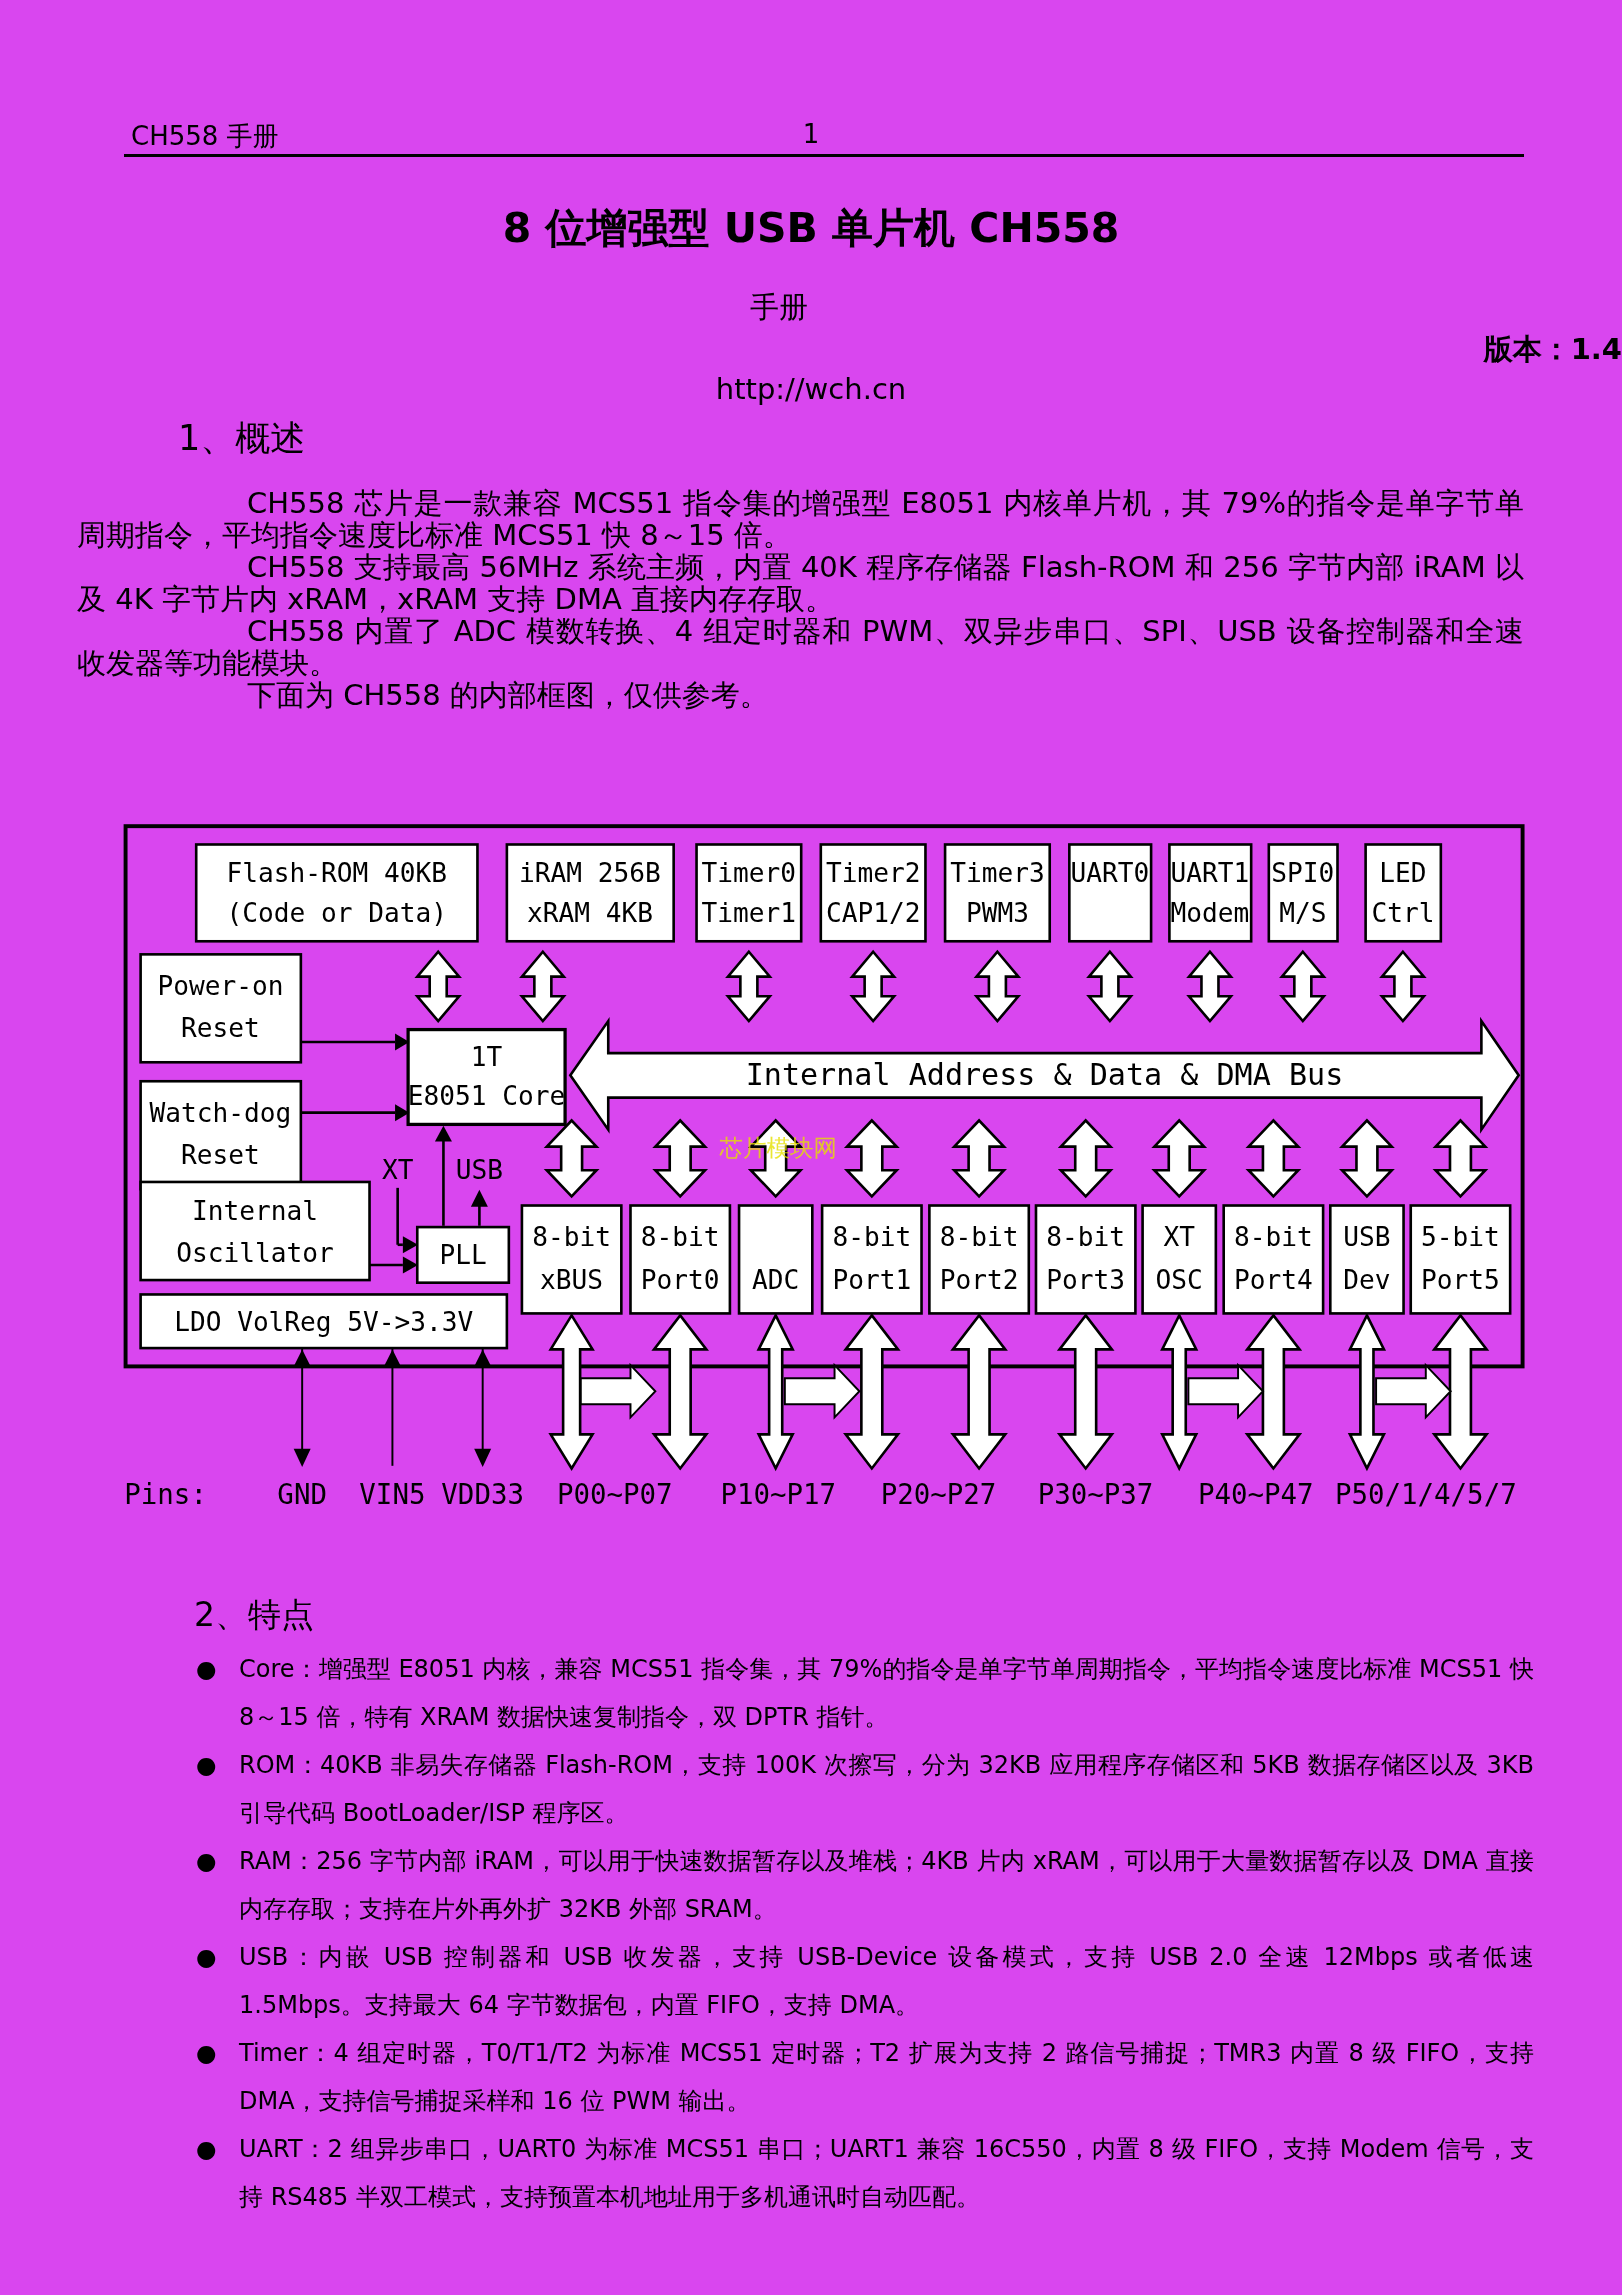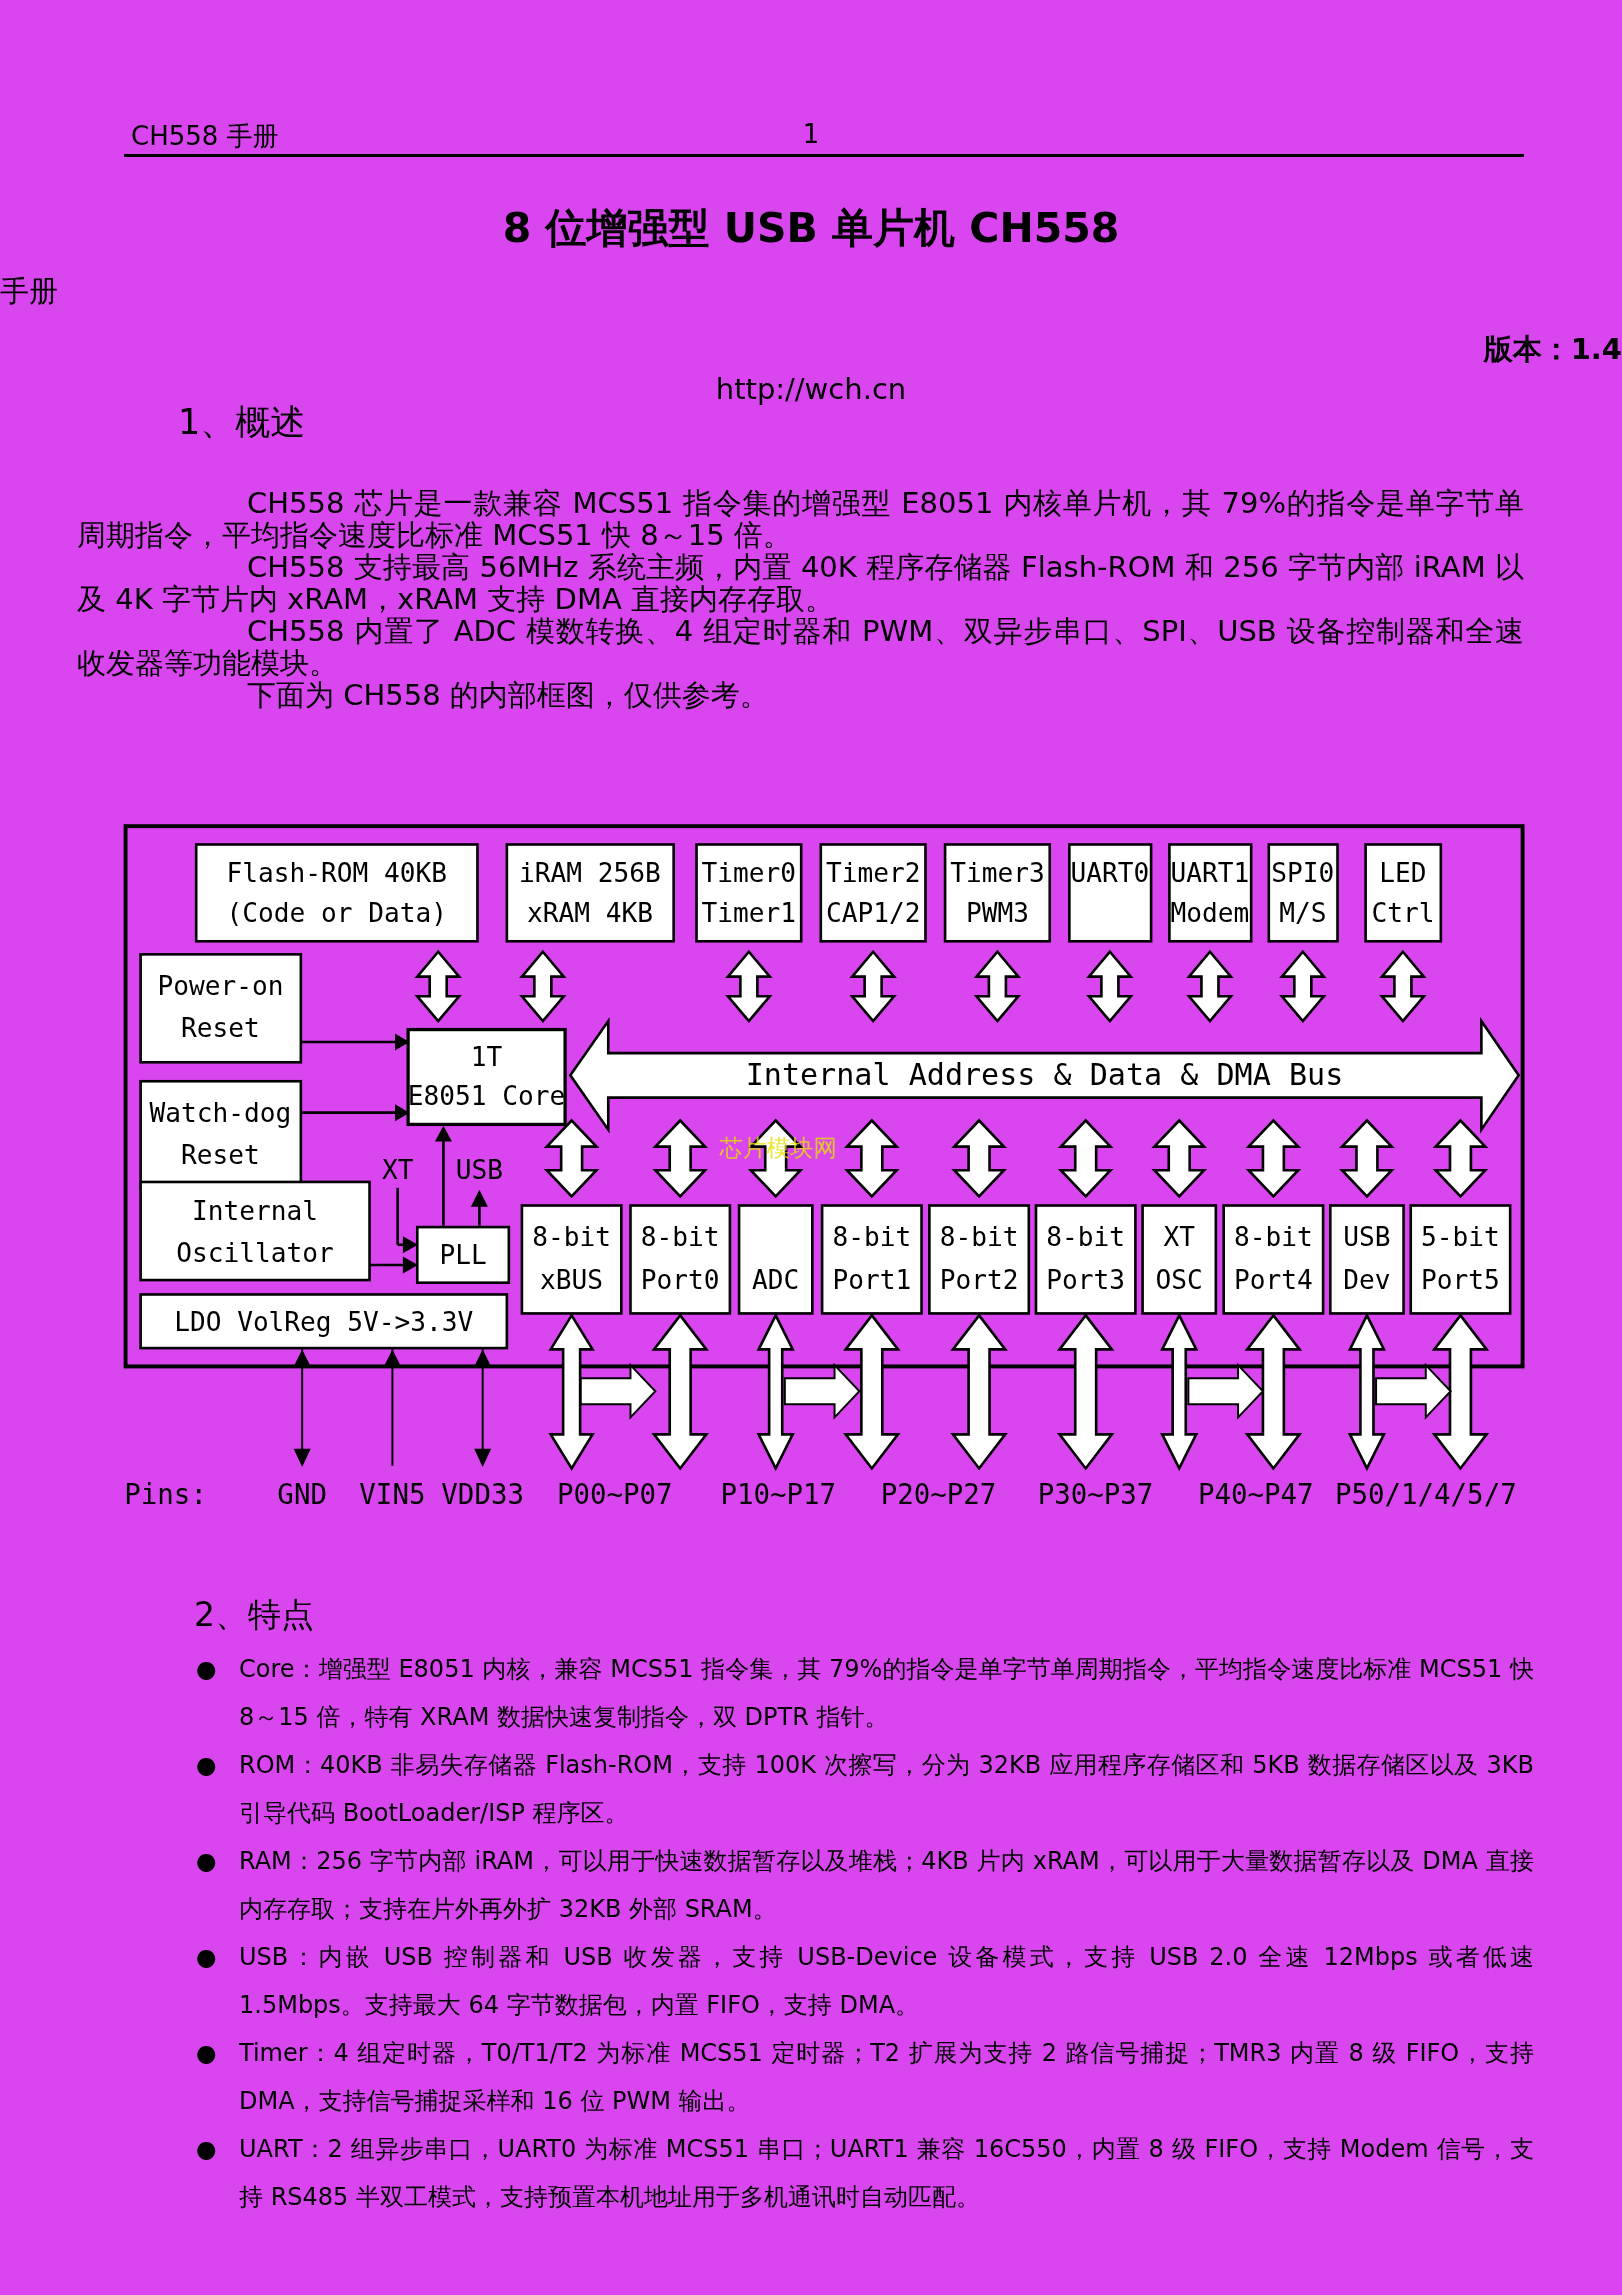--- a/index.html
+++ b/index.html
@@ -2,25 +2,25 @@
 <html style="font-size:10.5px"><head>
 <meta charset="utf-8">
 <style>
   html,body{margin:0;padding:0;background:#888;}
   .page{position:relative;width:1622px;height:2295px;background:#d946ef;
         font-family:"DejaVu Sans","Liberation Sans",sans-serif;color:#000;overflow:hidden;}
   .hdr-left{position:absolute;left:131px;top:119px;font-size:26px;white-space:nowrap;}
   .hdr-num{position:absolute;left:0;top:119px;width:1622px;text-align:center;font-size:26px;}
   .hdr-rule{position:absolute;left:124px;top:154px;width:1400px;height:2.6px;background:#000;}
   .title{position:absolute;left:0;top:201px;width:1622px;text-align:center;font-size:41px;font-weight:700;}
-  .sub{position:absolute;left:0;top:272px;width:1558px;font-size:29px;}
+  .sub{position:absolute;left:0;top:288px;width:1558px;text-align:center;font-size:29px;}
   .ver{position:absolute;left:0;top:330px;width:1622px;text-align:right;font-size:29px;font-weight:bold;}
   .urlrow{position:absolute;left:0;top:372px;width:1622px;text-align:center;font-size:29px;}
   .urlrow span{}
-  .h1{position:absolute;left:178px;top:399px;font-size:35px;font-weight:400;margin:0;}
+  .h1{position:absolute;left:178px;top:415px;font-size:35px;font-weight:400;margin:0;}
   .paras{position:absolute;left:77px;top:487px;width:1447px;}
   .paras p{margin:0;font-size:29px;line-height:32px;text-indent:170px;text-align:justify;}
   .diagram{position:absolute;left:0;top:818px;}
   .h2{position:absolute;left:178px;top:1577px;font-size:33px;font-weight:400;margin:16px;}
   .bullets{position:absolute;left:196px;top:1645px;width:1338px;}
   .bullet{position:relative;padding-left:43px;font-size:24px;line-height:48px;text-align:justify;}
   .bullet::before{content:"\25CF";position:absolute;left:0;top:0;font-size:23.6px;line-height:48px;}
   
   .bt{font-family:"DejaVu Sans Mono","Liberation Mono",monospace;font-size:40px;fill:#000;text-anchor:middle;}
   .bus-t{font-family:"DejaVu Sans Mono","Liberation Mono",monospace;font-size:46px;fill:#000;text-anchor:middle;}

